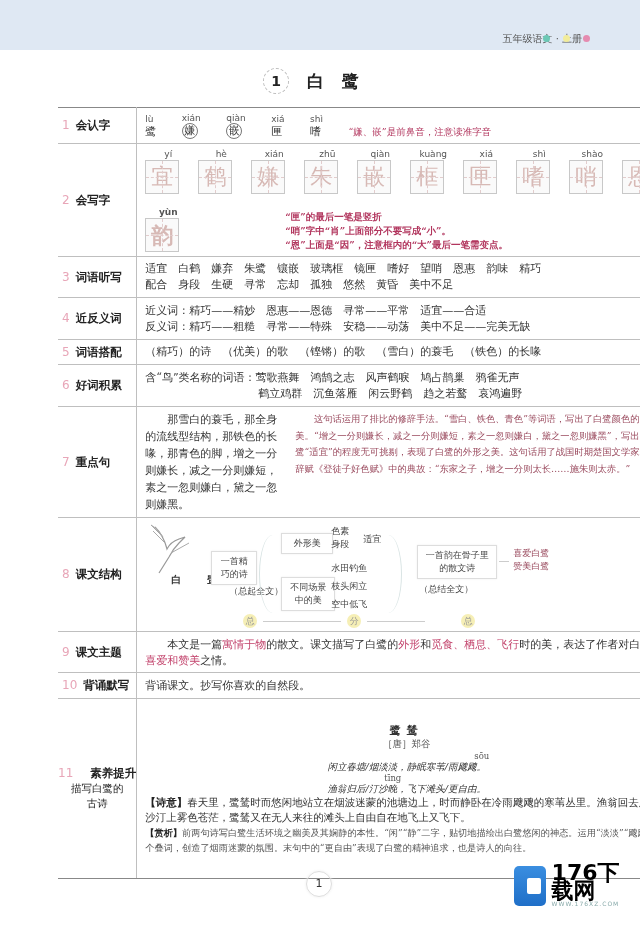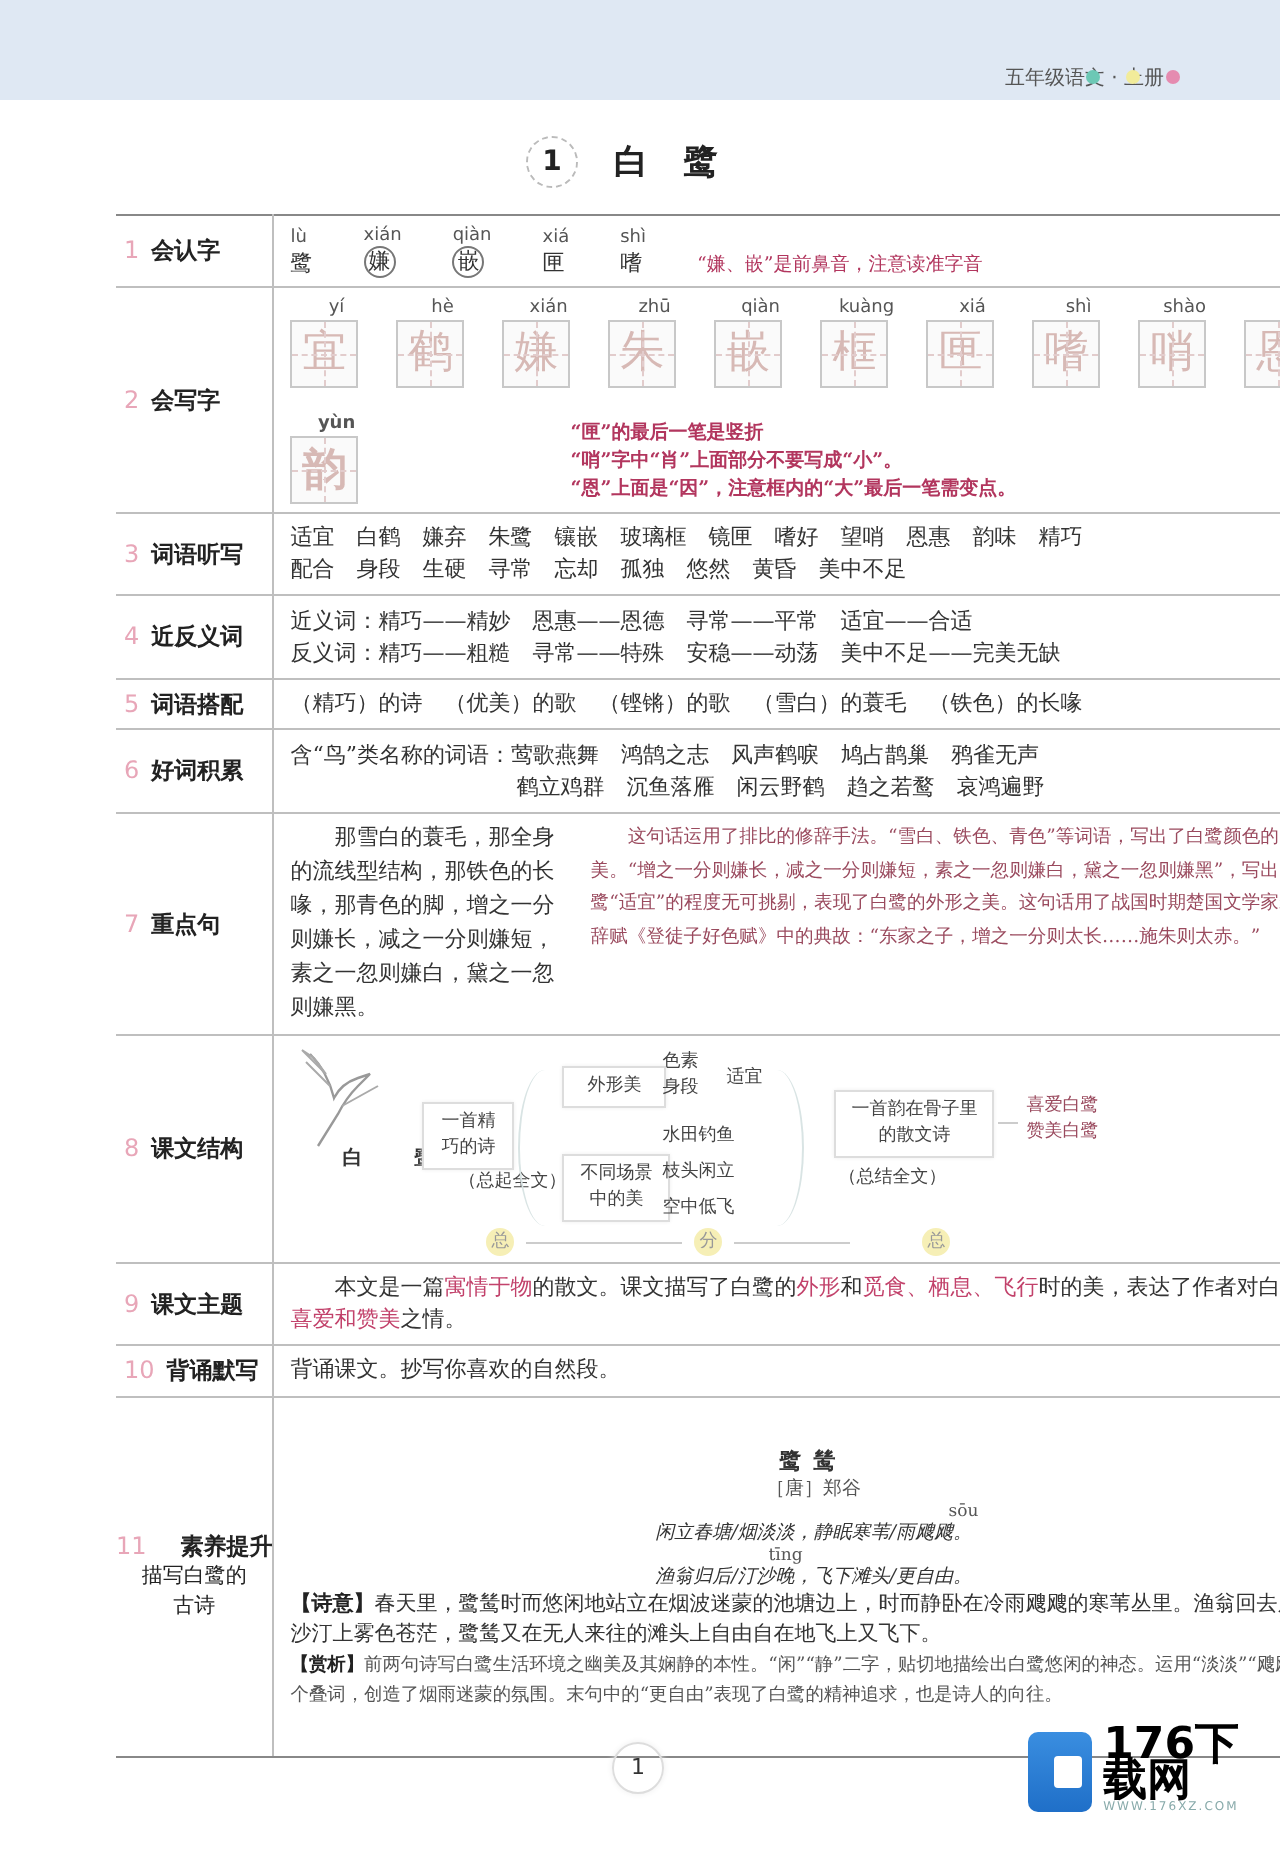--- a/index.html
+++ b/index.html
@@ -255,21 +255,21 @@
         </div>
         <div class="dtext" style="left:222px; top:12px;">适宜</div>
         <div class="dbox" style="left:140px; top:56px; width:42px;">不同场景中的美</div>
         <div class="dtext" style="left:190px; top:38px; line-height:18px;">
           <div>水田钓鱼</div>
           <div>枝头闲立</div>
           <div>空中低飞</div>
         </div>
         <div class="brace" style="left:234px; top:14px; width:26px; height:78px; border-left:none; border-top:none; border-bottom:none;"></div>
         <div class="dbox" style="left:276px; top:24px; width:68px;">一首韵在骨子里的散文诗</div>
-        <div class="dtext" style="left:278px; top:62px;">（总结全文）</div>
+        <div class="dtext" style="left:278px; top:62px;font-family:Liberation Serif, serif;">（总结全文）</div>
         <div class="arrowline" style="left:358px; top:40px; width:10px;"></div>
         <div class="dtext" style="left:372px; top:26px; color:#9a4a5e;">
           <div>喜爱白鹭</div>
           <div>赞美白鹭</div>
         </div>
         <div class="ztag" style="left:102px; top:93px;">总</div>
         <div class="arrowline" style="left:122px; top:100px; width:78px;"></div>
         <div class="ztag" style="left:206px; top:93px;">分</div>
         <div class="arrowline" style="left:226px; top:100px; width:58px;"></div>
         <div class="ztag" style="left:320px; top:93px;">总</div>

